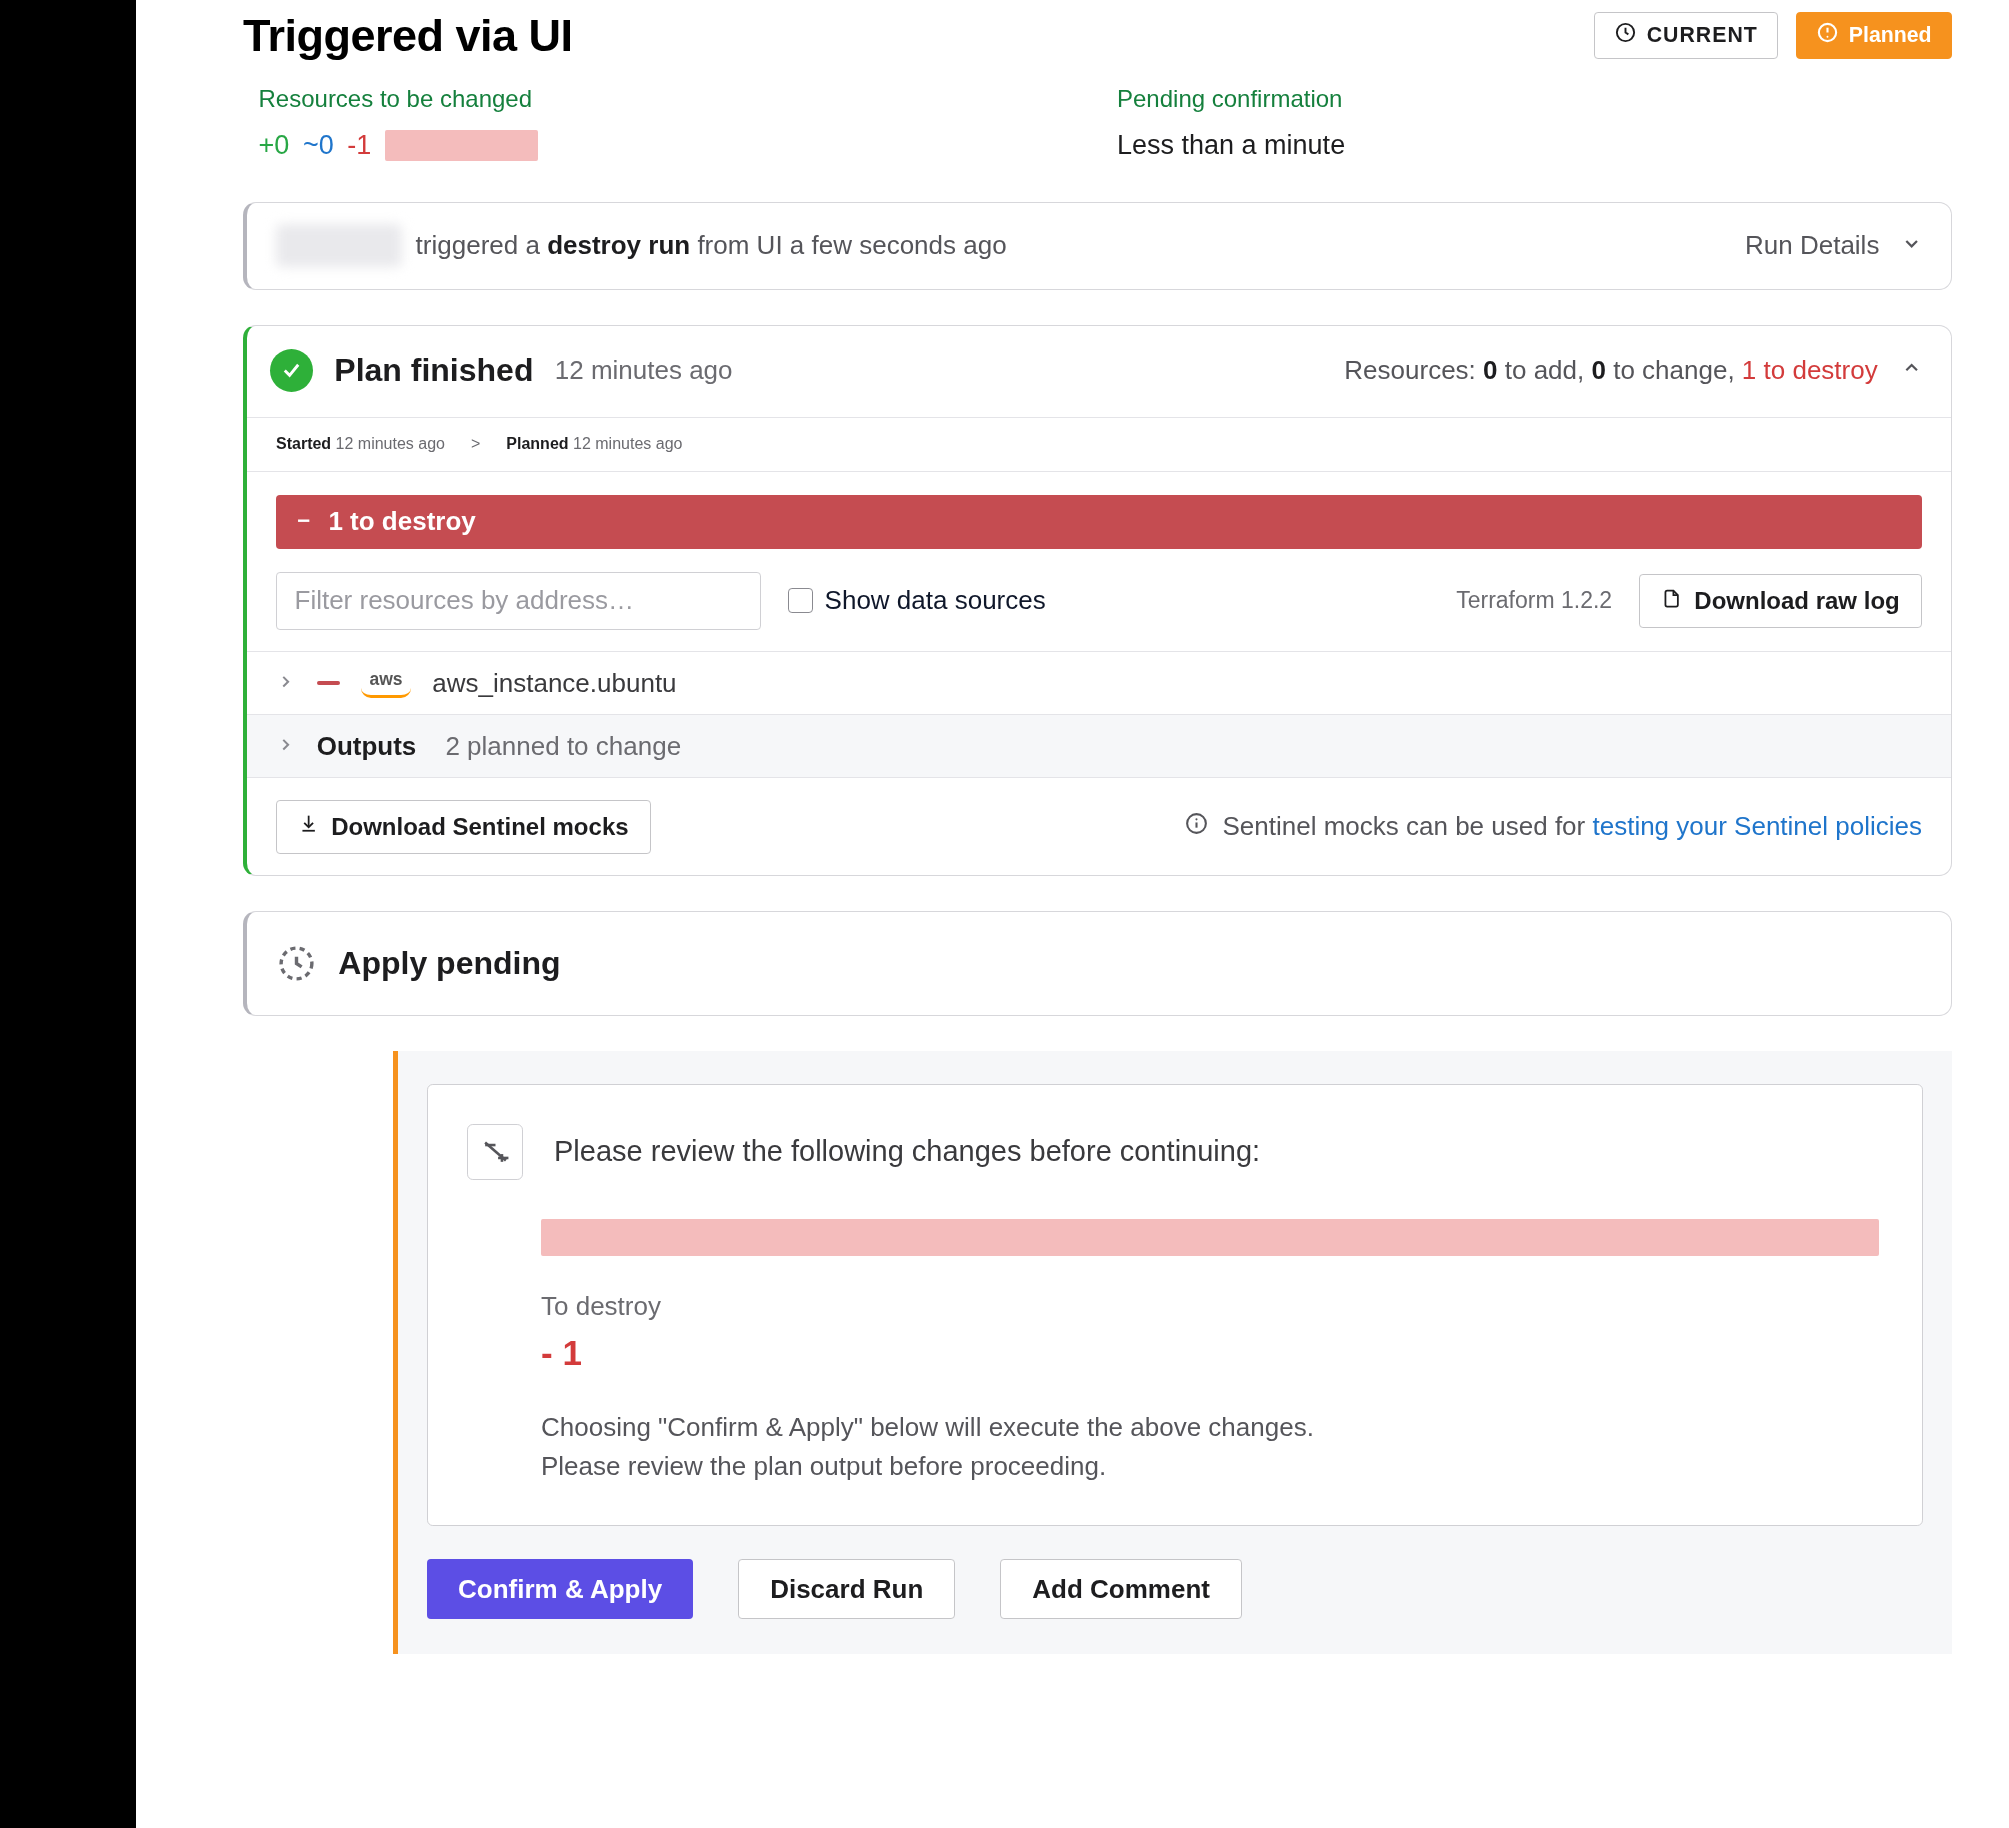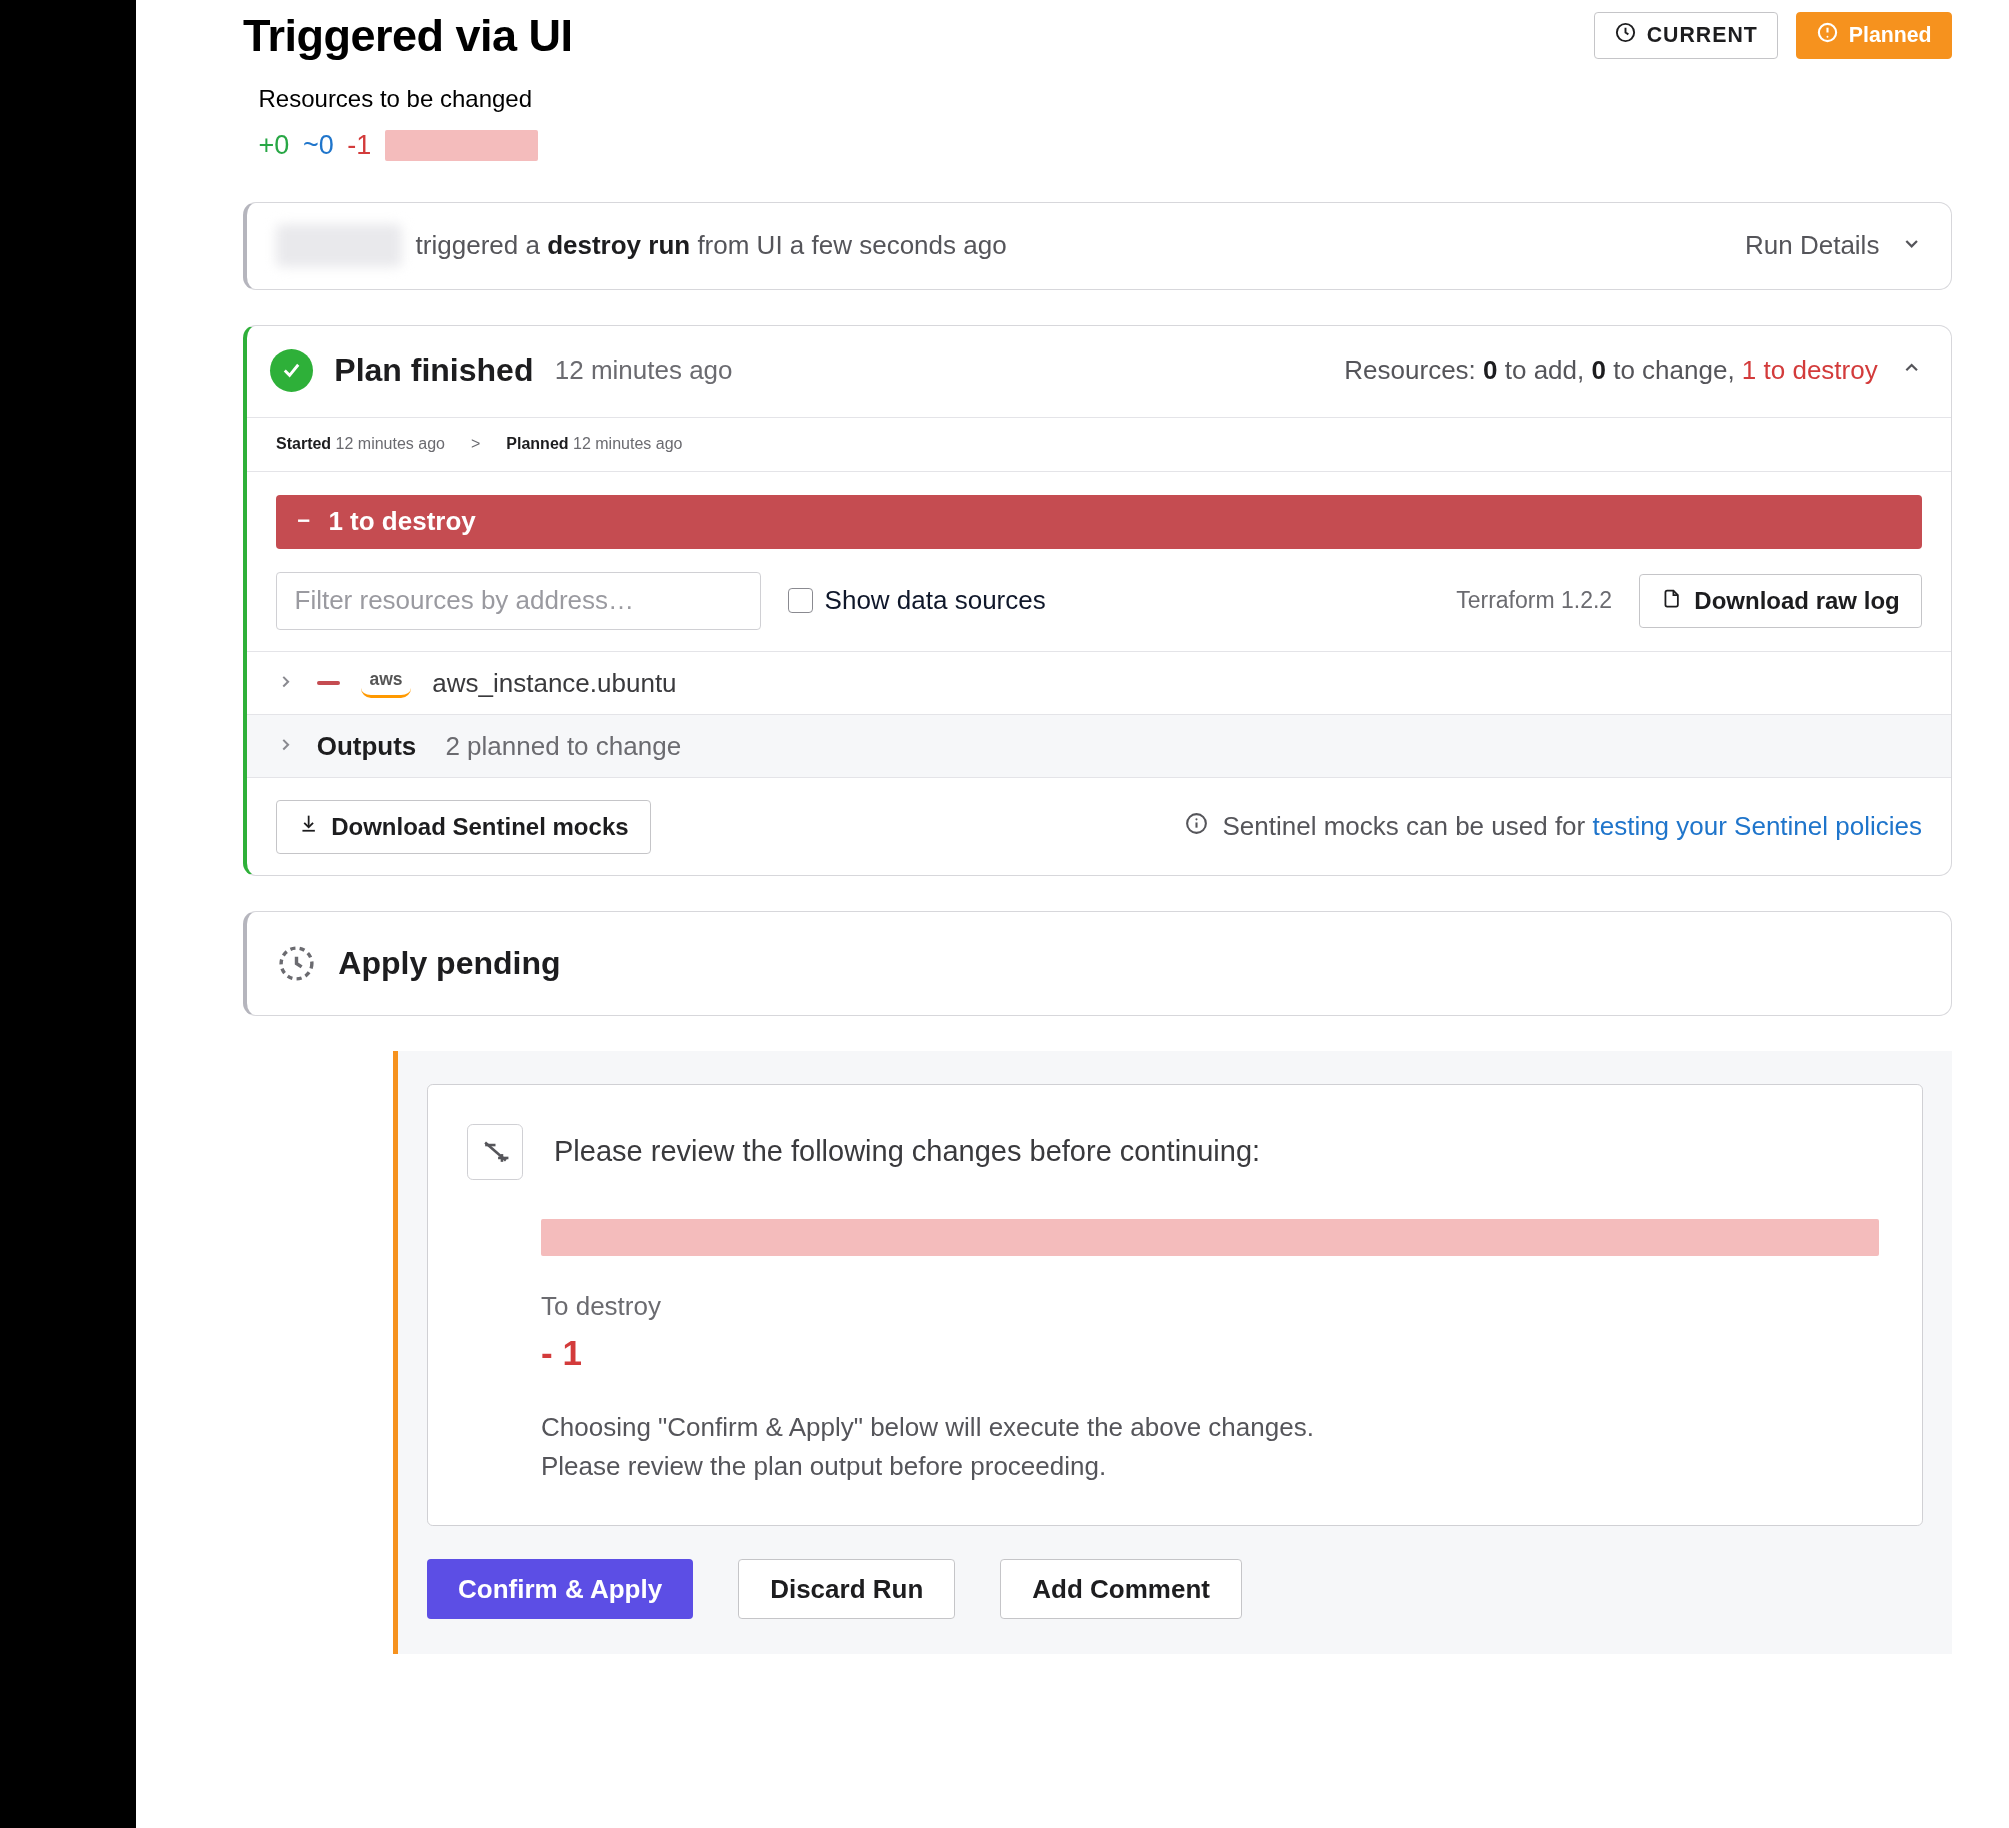--- a/index.html
+++ b/index.html
@@ -12,21 +12,21 @@
 .page-title { font-size: 45px; font-weight: 700; color: #000; letter-spacing: -0.5px; }
 .header-buttons { display: flex; gap: 17.5px; }
 .btn { display: inline-flex; align-items: center; gap: 9.7px; height: 47px; padding: 0 19.4px; border-radius: 3.9px; font-size: 21.3px; font-weight: 700; cursor: pointer; }
 .btn-current { background: #fff; border: 1.5px solid #c5c5c8; color: #1d1d1f; letter-spacing: 1px; }
 .btn-planned { background: #f6921e; border: 1.5px solid #f6921e; color: #fff; }
 
 
 .summary-row { display: flex; margin-bottom: 41px; }
 .summary-col { flex: 1; }
 .summary-col.right { margin-left: 39px; }
-.summary-label { font-size: 24px; color: #000000; margin-bottom: 17.5px; margin-left: 15.5px; }
+.summary-label { font-size: 24px; color: #15803d; margin-bottom: 17.5px; margin-left: 15.5px; }
 .summary-col.right .summary-label { margin-left: 0; }
 .counts-line { font-size: 27px; font-weight: 500; margin-left: 15.5px; display: flex; align-items: center; gap: 13.6px; }
 .count-add { color: #28a745; }
 .count-change { color: #1f75cb; }
 .count-destroy { color: #d33b3b; }
 .redacted-bar { width: 153px; height: 31px; background: #f4bcbc; border-radius: 1.9px; }
 .pending-val { font-size: 27px; color: #1d1d1f; }
 
 
 .card { border: 1px solid #d7d7db; border-radius: 13px; margin-bottom: 35px; background: #fff; position: relative; }
@@ -139,20 +139,24 @@
 
   <div class="summary-row">
     <div class="summary-col">
       <div class="summary-label">Resources to be changed</div>
       <div class="counts-line">
         <span class="count-add">+0</span>
         <span class="count-change">~0</span>
         <span class="count-destroy">-1</span>
         <span class="redacted-bar"></span>
       </div>
+    </div>
+    <div class="summary-col right">
+      <div class="summary-label">Pending confirmation</div>
+      <div class="pending-val">Less than a minute</div>
     </div>
   </div>
 
   <div class="card card-shadow">
     <div class="card-inner trigger-row">
       <div class="trigger-left">
         <div class="avatar-blur"></div>
         <div class="trigger-text">
           <span>triggered a </span><strong>destroy run</strong><span> from UI a few seconds ago</span>
         </div>

